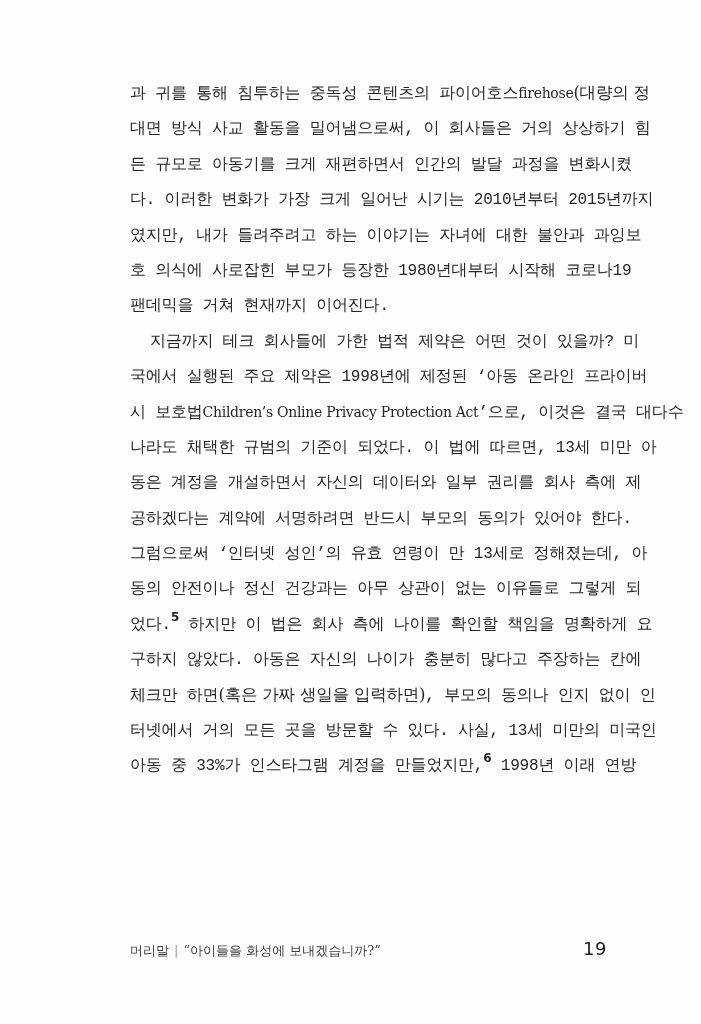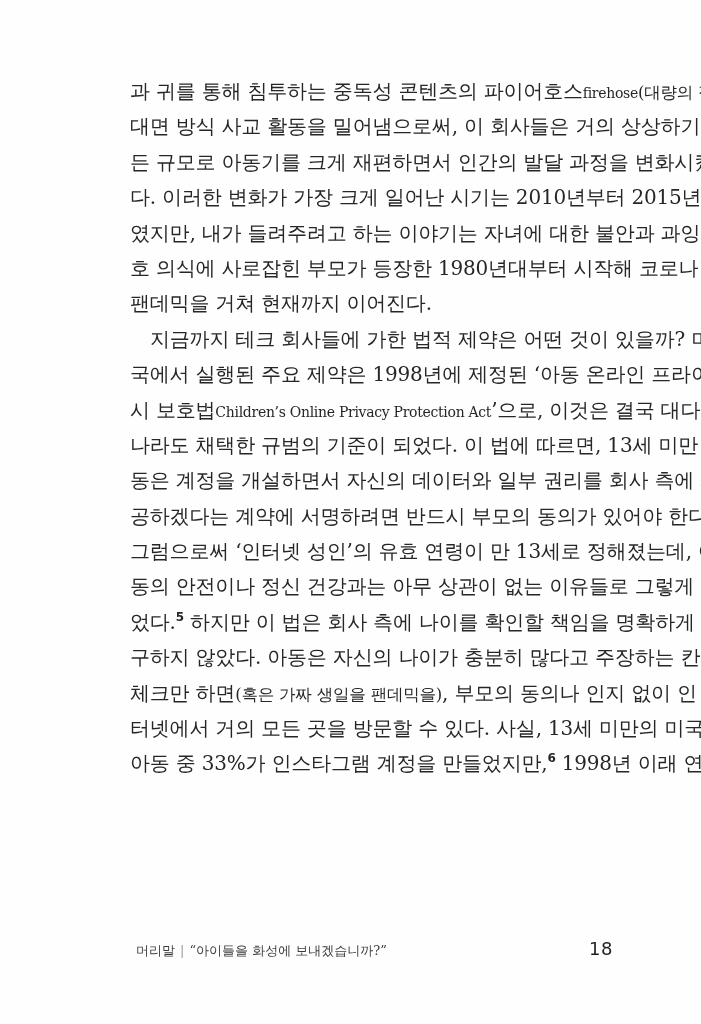--- a/index.html
+++ b/index.html
@@ -31,36 +31,36 @@
     letter-spacing: -0.2px;
     white-space: nowrap;
   }
   .line.justify-off {
     text-align: center;
     text-align-last: left;
   }
   .line.indent {
     text-indent: 20px;
   }
-  .r-ko { font-size: 20px; }
+  .r-ko { font-size: 16px; font-family: Liberation Mono, monospace; }
   .r-en {
     font-size: 14px;
     letter-spacing: -0.3px;
   }
   .r-sm { font-size: 16.5px; }
   .r-sup {
     font-size: 12px;
     font-weight: 700;
     vertical-align: super;
     line-height: 0;
     font-family: "DejaVu Sans", "Liberation Sans", sans-serif;
   }
   .footer {
     position: absolute;
-    left: 136px;
+    left: 130px;
     top: 938px;
     width: 477px;
     display: flex;
     justify-content: space-between;
     align-items: baseline;
     gap: 16px;
   }
   .footer-left {
     font-size: 13px;
     color: #3c3c3c;
@@ -98,25 +98,25 @@
       <div class="line indent"><span class="r-ko">지금까지 테크 회사들에 가한 법적 제약은 어떤 것이 있을까? 미</span></div>
       <div class="line"><span class="r-ko">국에서 실행된 주요 제약은 1998년에 제정된 ‘아동 온라인 프라이버</span></div>
       <div class="line"><span class="r-ko">시 보호법</span><span class="r-en">Children’s Online Privacy Protection Act</span><span class="r-ko">’으로, 이것은 결국 대다수</span></div>
       <div class="line"><span class="r-ko">나라도 채택한 규범의 기준이 되었다. 이 법에 따르면, 13세 미만 아</span></div>
       <div class="line"><span class="r-ko">동은 계정을 개설하면서 자신의 데이터와 일부 권리를 회사 측에 제</span></div>
       <div class="line"><span class="r-ko">공하겠다는 계약에 서명하려면 반드시 부모의 동의가 있어야 한다.</span></div>
       <div class="line"><span class="r-ko">그럼으로써 ‘인터넷 성인’의 유효 연령이 만 13세로 정해졌는데, 아</span></div>
       <div class="line"><span class="r-ko">동의 안전이나 정신 건강과는 아무 상관이 없는 이유들로 그렇게 되</span></div>
       <div class="line"><span class="r-ko">었다.</span><span class="r-sup">5</span><span class="r-ko"> 하지만 이 법은 회사 측에 나이를 확인할 책임을 명확하게 요</span></div>
       <div class="line"><span class="r-ko">구하지 않았다. 아동은 자신의 나이가 충분히 많다고 주장하는 칸에</span></div>
-      <div class="line"><span class="r-ko">체크만 하면</span><span class="r-sm">(혹은 가짜 생일을 팬데믹을)</span><span class="r-ko">, 부모의 동의나 인지 없이 인</span></div>
+      <div class="line"><span class="r-ko">체크만 하면</span><span class="r-sm">(혹은 가짜 생일을 입력하면)</span><span class="r-ko">, 부모의 동의나 인지 없이 인</span></div>
       <div class="line"><span class="r-ko">터넷에서 거의 모든 곳을 방문할 수 있다. 사실, 13세 미만의 미국인</span></div>
       <div class="line"><span class="r-ko">아동 중 33%가 인스타그램 계정을 만들었지만,</span><span class="r-sup">6</span><span class="r-ko"> 1998년 이래 연방</span></div>
     </div>
 
   <div class="footer">
     <div class="footer-left">
       <span>머리말</span><span class="footer-sep">|</span><span class="footer-title">“아이들을 화성에 보내겠습니까?”</span>
     </div>
-    <div class="page-num">18</div>
+    <div class="page-num">19</div>
   </div>
 
 </div>
 
 </body></html>

